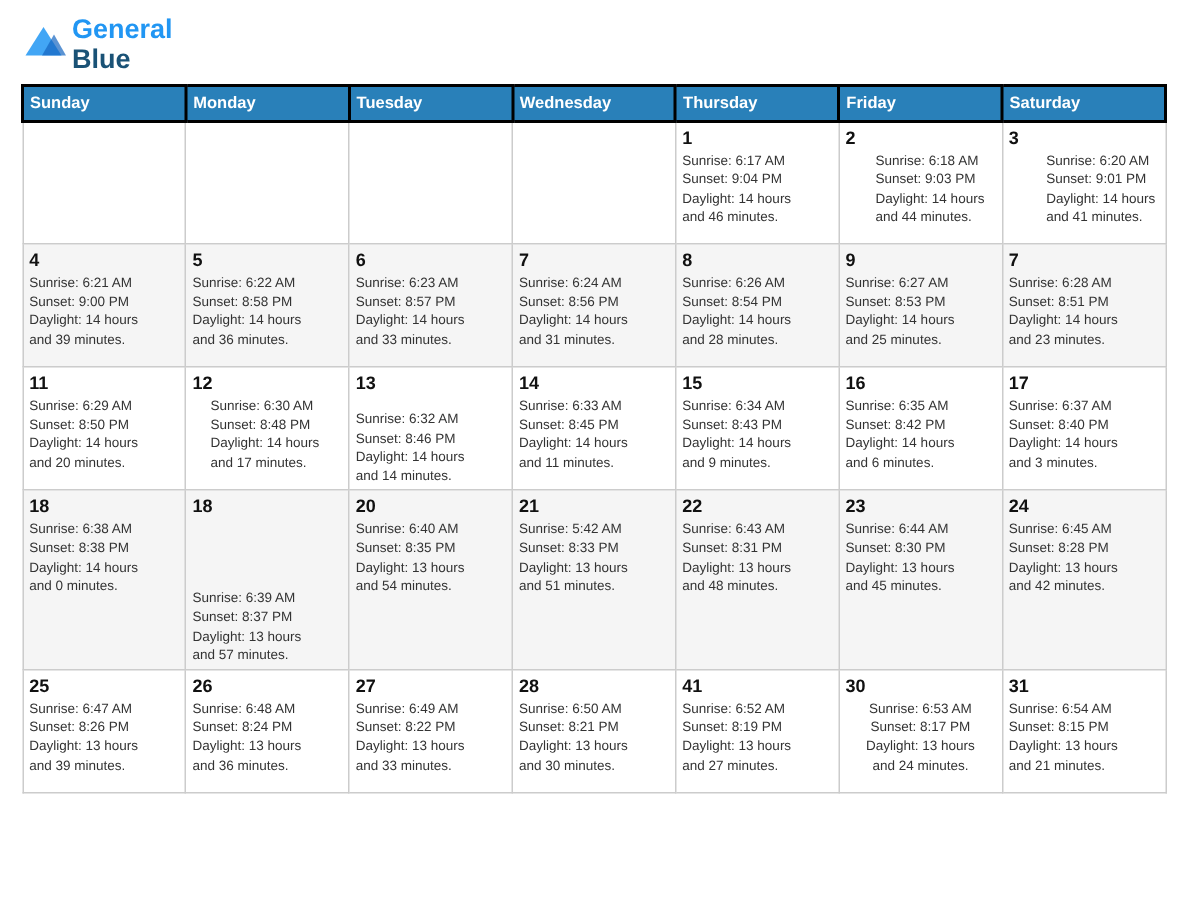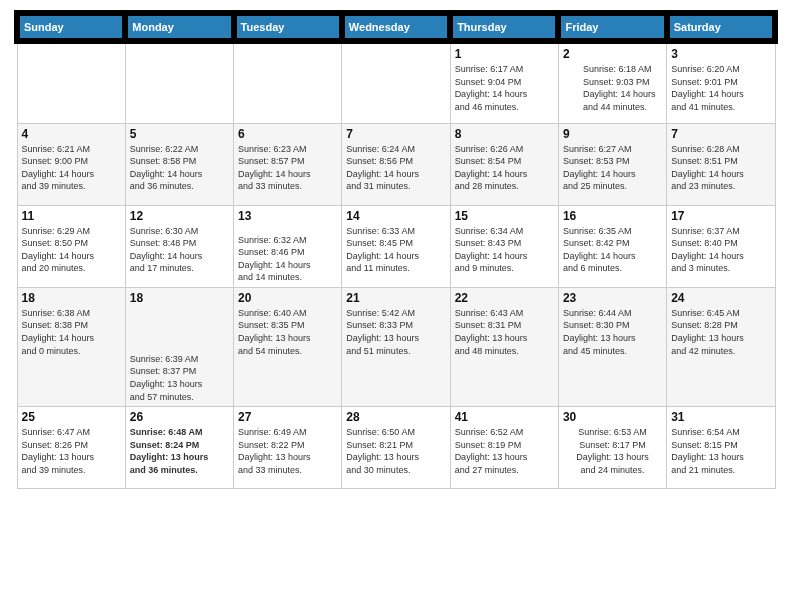--- a/index.html
+++ b/index.html
@@ -57,21 +57,21 @@
       border-collapse: collapse;
       table-layout: fixed;
     }
     thead tr th {
       background-color: #2980b9;
       color: #fff;
       font-size: 11px;
       font-weight: bold;
       padding: 5px 4px;
       text-align: left;
-      border: 6px solid #000000;
+      border: 2px solid #000000;
     }
     tbody tr td {
       vertical-align: top;
       border: 1px solid #ccc;
       padding: 3px 4px;
       font-size: 9px;
       color: #222;
       height: 82px;
       background: #fff;
     }
@@ -91,20 +91,37 @@
       color: #333;
     }
     td.empty {
       background: #fff;
     }
   </style>
 </head>
 <body>
 
 <div class="page">
+  <div class="header">
+    <div class="logo-area">
+      <svg class="logo-icon" viewBox="0 0 30 30">
+        <polygon points="15,3 27,22 3,22" fill="#2196F3" opacity="0.85"></polygon>
+        <polygon points="22,8 30,22 14,22" fill="#1565C0" opacity="0.7"></polygon>
+      </svg>
+      <div>
+        <div class="logo-text">
+          <span>General</span><br><span style="color:#1a5276">Blue</span>
+        </div>
+      </div>
+    </div>
+    <div class="title-area">
+      <div class="month-title"></div>
+      <div class="location-title"></div>
+    </div>
+  </div>
 
   <table>
     <thead>
       <tr>
       <th>Sunday</th>
           <th>Monday</th>
           <th>Tuesday</th>
           <th>Wednesday</th>
           <th>Thursday</th>
           <th>Friday</th>
@@ -126,21 +143,21 @@
           </td>
           <td>
             <span class="day-num">2</span>
             <div class="day-info" style="white-space: pre-line; margin-left: 20px;">Sunrise: 6:18 AM
 Sunset: 9:03 PM
 Daylight: 14 hours
 and 44 minutes.</div>
           </td>
           <td>
             <span class="day-num">3</span>
-            <div class="day-info" style="white-space: pre-line;">Sunrise: 6:20 AM
+            <div class="day-info" style="white-space: pre-line; margin-left: 25px;">Sunrise: 6:20 AM
 Sunset: 9:01 PM
 Daylight: 14 hours
 and 41 minutes.</div>
           </td>
         </tr>
         <tr>
           <td>
             <span class="day-num">4</span>
             <div class="day-info" style="white-space: pre-line;">Sunrise: 6:21 AM
 Sunset: 9:00 PM
@@ -193,21 +210,21 @@
         <tr>
           <td>
             <span class="day-num">11</span>
             <div class="day-info" style="white-space: pre-line;">Sunrise: 6:29 AM
 Sunset: 8:50 PM
 Daylight: 14 hours
 and 20 minutes.</div>
           </td>
           <td>
             <span class="day-num">12</span>
-            <div class="day-info" style="white-space: pre-line;">Sunrise: 6:30 AM
+            <div class="day-info" style="white-space: pre-line; margin-left: 12px;">Sunrise: 6:30 AM
 Sunset: 8:48 PM
 Daylight: 14 hours
 and 17 minutes.</div>
           </td>
           <td>
             <span class="day-num">13</span>
             <div class="day-info" style="white-space: pre-line; margin-top: 11px;">Sunrise: 6:32 AM
 Sunset: 8:46 PM
 Daylight: 14 hours
 and 14 minutes.</div>
@@ -295,21 +312,21 @@
         <tr>
           <td>
             <span class="day-num">25</span>
             <div class="day-info" style="white-space: pre-line;">Sunrise: 6:47 AM
 Sunset: 8:26 PM
 Daylight: 13 hours
 and 39 minutes.</div>
           </td>
           <td>
             <span class="day-num">26</span>
-            <div class="day-info" style="white-space: pre-line; font-weight: bold;">Sunrise: 6:48 AM
+            <div class="day-info" style="white-space: pre-line;">Sunrise: 6:48 AM
 Sunset: 8:24 PM
 Daylight: 13 hours
 and 36 minutes.</div>
           </td>
           <td>
             <span class="day-num">27</span>
             <div class="day-info" style="white-space: pre-line;">Sunrise: 6:49 AM
 Sunset: 8:22 PM
 Daylight: 13 hours
 and 33 minutes.</div>

